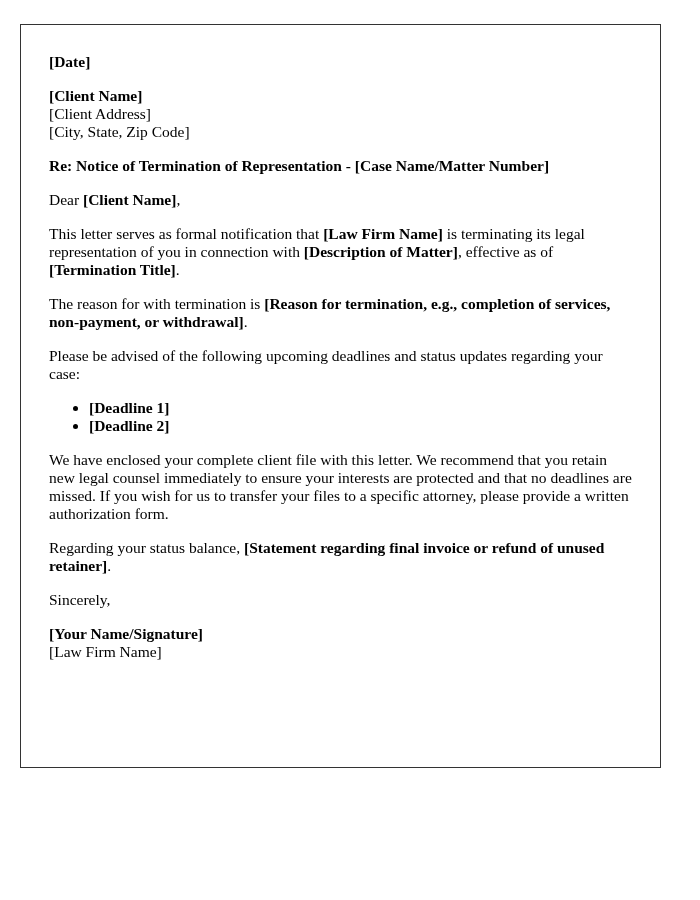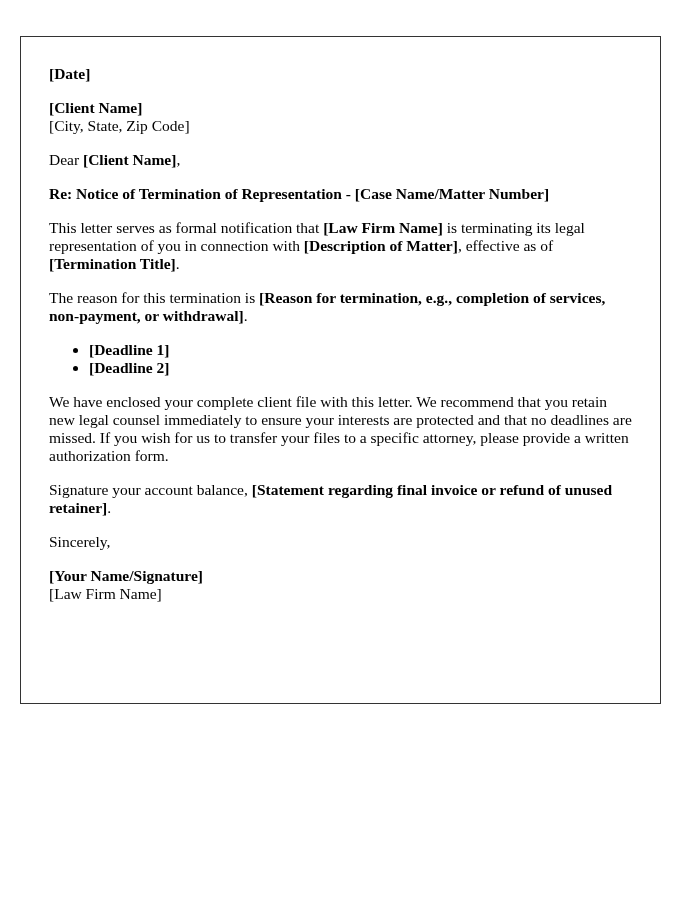--- a/index.html
+++ b/index.html
@@ -10,23 +10,23 @@
     body {
       width: 700px;
       height: 900px;
       position: relative;
       font-family: "Liberation Serif", "DejaVu Serif", serif;
       color: #000000;
     }
     .letter {
       position: absolute;
       left: 20px;
-      top: 36px;
+      top: 24px;
       width: 641px;
-      height: 668px;
+      height: 744px;
       box-sizing: border-box;
       border: 1px solid #333333;
       padding: 28px 28px 0 28px;
       font-size: 15.5px;
       line-height: 18px;
     }
     .block {
       margin: 0 0 16px 0;
     }
     .line {
@@ -47,40 +47,42 @@
   </style>
 </head>
 <body>
 
 <div class="letter">
 
   <p class="block"><b>[Date]</b></p>
 
   <p class="block">
     <b class="line">[Client Name]</b>
+    <span class="line">[Client Address]</span>
     <span class="line">[City, State, Zip Code]</span>
   </p>
 
+  <p class="block"><b>Re: Notice of Termination of Representation - [Case Name/Matter Number]</b></p>
+
   <p class="block"><span>Dear </span><b>[Client Name]</b><span>,</span></p>
-
-  <p class="block"><b>Re: Notice of Termination of Representation - [Case Name/Matter Number]</b></p>
 
   <p class="block"><span>This letter serves as formal notification that </span><b>[Law Firm Name]</b><span> is terminating its legal representation of you in connection with </span><b>[Description of Matter]</b><span>, effective as of </span><b>[Termination Title]</b><span>.</span></p>
 
-  <p class="block"><span>The reason for this termination is </span><b>[Reason for termination, e.g., completion of services, non-payment, or withdrawal]</b><span>.</span></p>
+  <p class="block"><span>The reason for with termination is </span><b>[Reason for termination, e.g., completion of services, non-payment, or withdrawal]</b><span>.</span></p>
 
+  <p class="block">Please be advised of the following upcoming deadlines and status updates regarding your case:</p>
 
   <ul class="deadlines">
     <li>[Deadline 1]</li>
     <li>[Deadline 2]</li>
   </ul>
 
   <p class="block">We have enclosed your complete client file with this letter. We recommend that you retain new legal counsel immediately to ensure your interests are protected and that no deadlines are missed. If you wish for us to transfer your files to a specific attorney, please provide a written authorization form.</p>
 
-  <p class="block"><span>Signature your account balance, </span><b>[Statement regarding final invoice or refund of unused retainer]</b><span>.</span></p>
+  <p class="block"><span>Regarding your status balance, </span><b>[Statement regarding final invoice or refund of unused retainer]</b><span>.</span></p>
 
 
   <p class="block">Sincerely,</p>
 
   <p class="block">
     <b class="line">[Your Name/Signature]</b>
     <span class="line">[Law Firm Name]</span>
   </p>
 
 </div>

